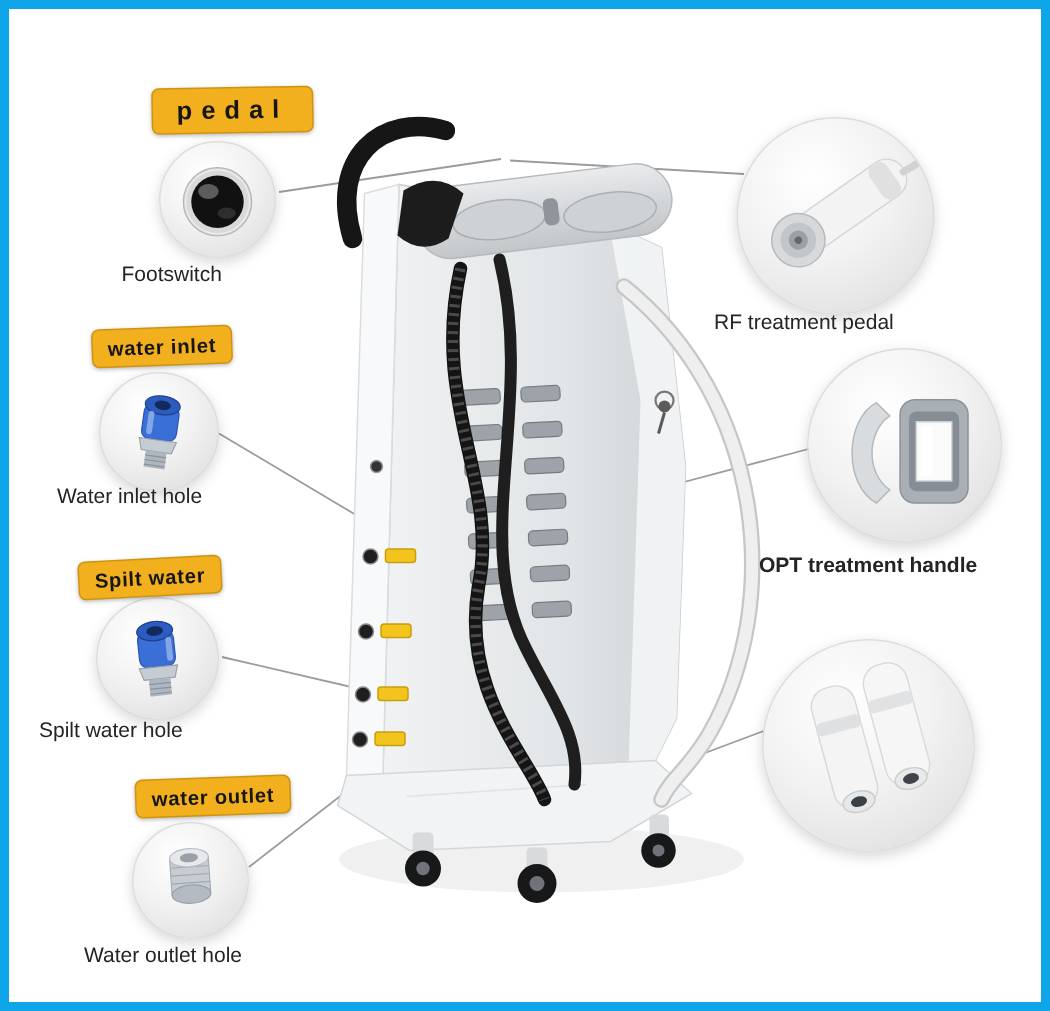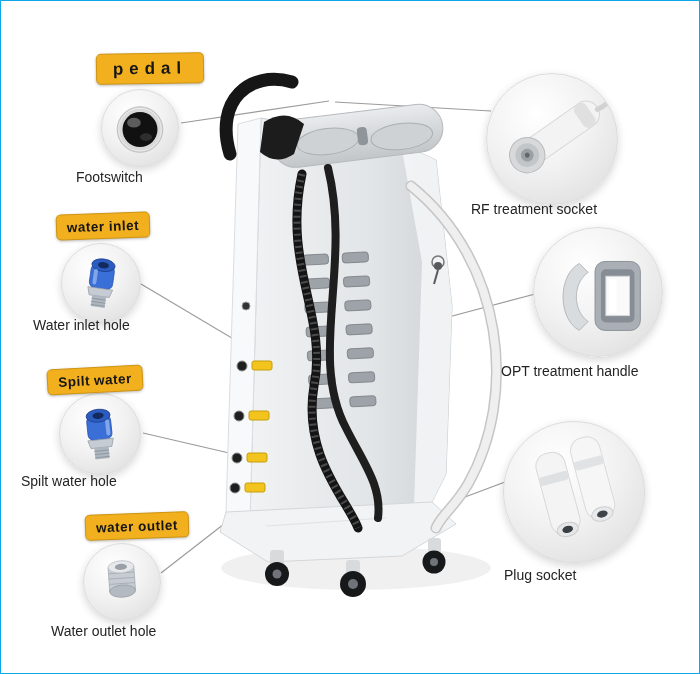--- a/index.html
+++ b/index.html
@@ -1,18 +1,18 @@
 <!DOCTYPE html>
 <html><head>
 <meta charset="utf-8">
 <style>
   * { margin:0; padding:0; box-sizing:border-box; }
   html,body { background:#ffffff; }
   body { font-family:"Liberation Sans", sans-serif; }
-  .stage { position:relative; width:700px; height:674px; background:#ffffff; overflow:hidden; border:1px solid #0ea5e9; }
+  .stage { position:relative; width:700px; height:674px; background:#ffffff; overflow:hidden; border:6px solid #0ea5e9; }
   .overlay { position:absolute; left:0; top:0; width:700px; height:674px; }
   .machine { position:absolute; left:205px; top:55px; width:320px; height:550px; }
   .tag {
     position:absolute; display:flex; align-items:center; justify-content:center;
     background:#f2b01e; border:1px solid #cf940f; border-radius:5px;
     color:#161616; font-weight:bold; box-shadow:0 1px 3px rgba(0,0,0,.28);
     z-index:5; white-space:nowrap;
   }
   .tag-wide { letter-spacing:6px; font-size:17px; }
   .tag-small { letter-spacing:0.5px; font-size:13.5px; }
@@ -221,42 +221,41 @@
         <rect x="34" y="52" width="88" height="27" rx="13" fill="#f3f3f3" stroke="#d6d6d6"></rect>
         <rect x="100" y="52" width="14" height="27" rx="6" fill="#e0e0e0"></rect>
         <circle cx="36" cy="65" r="18" fill="#d7d9db" stroke="#b7babd"></circle>
         <circle cx="36" cy="65" r="12" fill="#c3c6c9"></circle>
         <circle cx="36" cy="65" r="6.5" fill="#9ba0a4"></circle>
         <circle cx="36" cy="65" r="2.5" fill="#63676b"></circle>
       </g>
       <path d="M 112 36 q 12 -6 18 -14" stroke="#d2d2d2" stroke-width="5" fill="none" stroke-linecap="round"></path>
     </svg>
   </div>
-  <div class="caption" style="left:470px; top:200px; width:180px;">RF treatment socket</div>
+  <div class="caption" style="left:470px; top:200px; width:180px;">RF treatment pedal</div>
 
   <div class="circle" style="left:532px; top:226px; width:130px; height:130px;">
     <svg viewBox="0 0 130 130">
       <path d="M 46 36 C 24 48 24 92 46 104 L 55 95 C 39 84 39 56 55 45 Z" fill="#d9dcdf" stroke="#b5b9bc"></path>
       <rect x="62" y="34" width="46" height="70" rx="10" fill="#a9afb5" stroke="#8b9197"></rect>
       <rect x="68" y="42" width="34" height="54" rx="5" fill="#878d94"></rect>
       <rect x="73" y="49" width="24" height="40" fill="#fafafa" stroke="#d3d7da"></rect>
       <rect x="76" y="52" width="8" height="34" fill="#ffffff" opacity="0.9"></rect>
     </svg>
   </div>
-  <div class="caption" style="left:500px; top:362px; width:195px;">OPT treatment handle</div>
+  <div class="caption" style="left:500px; top:362px; width:195px;font-weight:bold;">OPT treatment handle</div>
 
   <div class="circle" style="left:502px; top:420px; width:142px; height:142px;">
     <svg viewBox="0 0 142 142">
       <g transform="rotate(-15 71 71)">
         <rect x="40" y="26" width="30" height="84" rx="13" fill="#f4f4f4" stroke="#d8d8d8"></rect>
         <rect x="40" y="48" width="30" height="9" rx="3" fill="#dee0e2"></rect>
         <ellipse cx="55" cy="106" rx="11" ry="7" fill="#e6e7e8" stroke="#c9cbcd"></ellipse>
         <ellipse cx="55" cy="106" rx="5.5" ry="3.5" fill="#3a3f44"></ellipse>
         <rect x="78" y="20" width="30" height="84" rx="13" fill="#f6f6f6" stroke="#dadada"></rect>
         <rect x="78" y="42" width="30" height="9" rx="3" fill="#e0e2e4"></rect>
         <ellipse cx="93" cy="100" rx="11" ry="7" fill="#e8e9ea" stroke="#cccecf"></ellipse>
         <ellipse cx="93" cy="100" rx="5.5" ry="3.5" fill="#3f444a"></ellipse>
       </g>
     </svg>
   </div>
-  <div class="caption" style="left:503px; top:566px; width:150px;">Plug socket</div>
 
 </div>
 
 </body></html>

